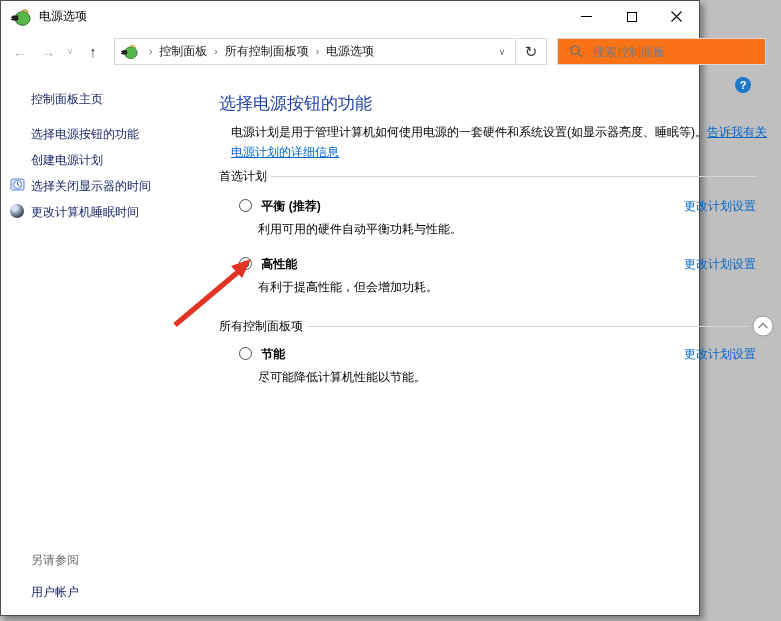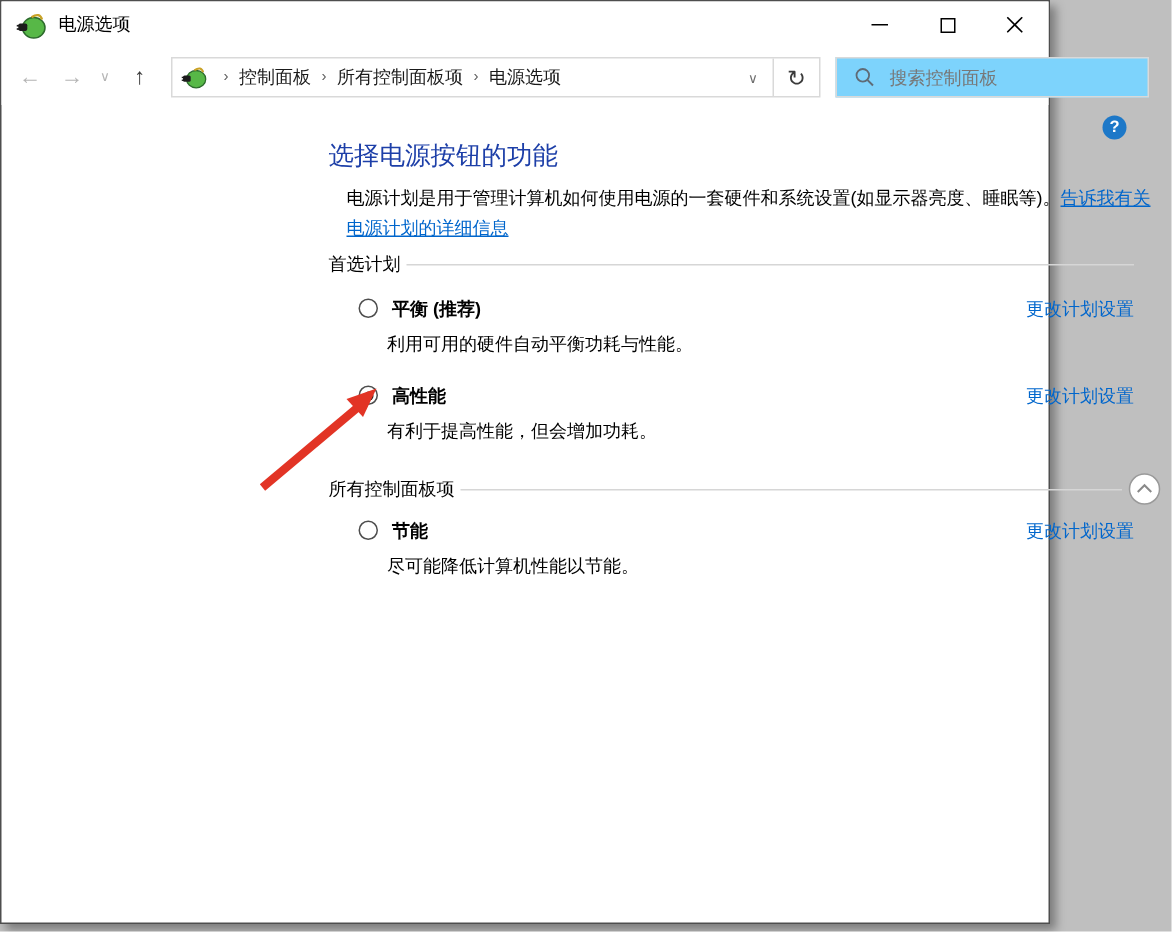--- a/index.html
+++ b/index.html
@@ -37,21 +37,21 @@
   }
   .addr-icon{margin:0 4px 0 6px;width:17px;height:17px;flex:0 0 auto;}
   .crumb-sep{color:#5f5f5f;font-size:10px;padding:0 7px;}
   .crumb{color:#1a1a1a;white-space:nowrap;cursor:default;}
   .addr-right{margin-left:auto;display:flex;align-items:center;height:100%;}
   .addr-dd{width:26px;text-align:center;color:#6e6e6e;font-size:9px;}
   .addr-sepline{width:1px;height:25px;background:#d9d9d9;}
   .refresh-btn{width:30px;text-align:center;color:#3b3b3b;font-size:15px;}
   .searchbox{
     position:absolute;left:556px;top:6px;width:209px;height:27px;border:1px solid #d9d9d9;
-    display:flex;align-items:center;background:#7dd3fc;
+    display:flex;align-items:center;background:#f97316;
   }
   .search-icon{margin:0 8px 0 12px;flex:0 0 auto;}
   .searchbox input{
     border:none;outline:none;flex:1;font-family:"Liberation Sans",sans-serif;
     font-size:12px;color:#333;min-width:0;background:transparent;
   }
   .searchbox input::placeholder{color:#777;}
   
   .sidebar{position:absolute;left:0;top:69px;width:218px;bottom:0;}
   .side-item{position:absolute;left:30px;white-space:nowrap;font-size:12px;color:var(--sidebar-link);cursor:default;}
@@ -160,20 +160,38 @@
 
     <div class="searchbox">
       <svg class="search-icon" width="13" height="13" viewBox="0 0 13 13">
         <circle cx="5.2" cy="5.2" r="4.2" fill="none" stroke="#5f6b76" stroke-width="1.2"></circle>
         <line x1="8.4" y1="8.4" x2="12" y2="12" stroke="#5f6b76" stroke-width="1.3"></line>
       </svg>
       <input type="text" placeholder="搜索控制面板" style="">
     </div>
   </div>
 
+  <div class="sidebar">
+    <div class="side-item" style="top:21px;">控制面板主页</div>
+    <div class="side-item" style="top:56px;">选择电源按钮的功能</div>
+    <div class="side-item" style="top:82px;">创建电源计划</div>
+
+    <svg class="side-icon" style="top:107px;" width="16" height="16" viewBox="0 0 16 16">
+      <rect x="1" y="2" width="13" height="11" rx="1.5" fill="#dce6f5" stroke="#5b7fd0"></rect>
+      <circle cx="7.5" cy="7.5" r="4" fill="#f7faff" stroke="#5b7fd0"></circle>
+      <path d="M7.5 5 v2.5 l2 1.2" stroke="#35508f" stroke-width="1" fill="none"></path>
+    </svg>
+    <div class="side-item" style="top:108px;">选择关闭显示器的时间</div>
+
+    <div class="side-icon sleep-sphere" style="top:134px;"></div>
+    <div class="side-item" style="top:134px;">更改计算机睡眠时间</div>
+
+    <div class="side-item see-also-title" style="top:482px;">另请参阅</div>
+    <div class="side-item" style="top:514px;">用户帐户</div>
+  </div>
 
   <div class="main">
     <div class="help-btn">
         <span>?</span>
       </div>
 
     <div class="page-heading">选择电源按钮的功能</div>
 
     <div class="intro">
       <span>电源计划是用于管理计算机如何使用电源的一套硬件和系统设置(如显示器亮度、睡眠等)。</span><span class="text-link">告诉我有关电源计划的详细信息</span>

